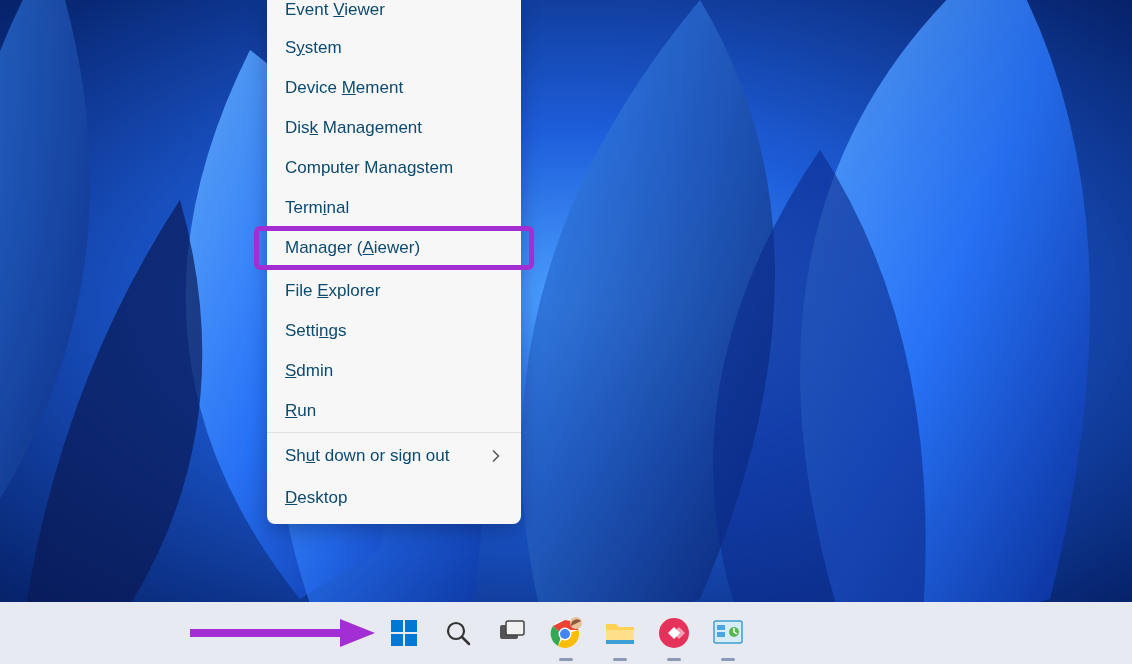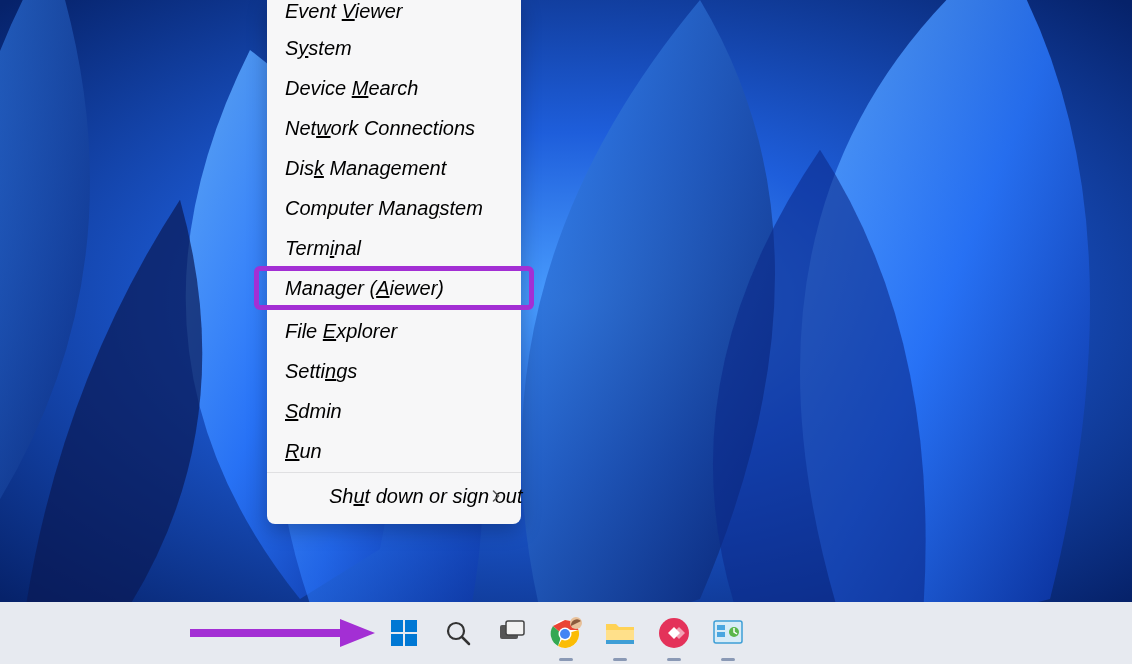--- a/index.html
+++ b/index.html
@@ -31,25 +31,24 @@
     box-shadow: 0 6px 20px rgba(0,0,0,0.25);
     z-index: 10;
     padding-top: 0;
     padding-bottom: 6px;
   }
   .menu-item {
     height: 40px;
     display: flex;
     align-items: center;
     padding: 0 18px;
-    font-size: 20px;
-    color: #000000;
+    font-size: 17px;
+    color: #0c4a6e;
     cursor: default;
     position: relative;
-    font-style: italic;
   }
   .menu-item.first { height: 28px; align-items: flex-start; padding-top: 0; }
   .menu-item .label { white-space: nowrap; }
   .menu-item .u { text-decoration: underline; }
   .menu-separator {
     height: 1px;
     background: #e0e0e2;
     margin: 1px 0;
   }
   .highlight-box {
@@ -141,24 +140,21 @@
 </div>
 
 <div class="context-menu">
   <div class="menu-item first">
     <span class="label"><span>Event </span><span class="u">V</span><span>iewer</span></span>
   </div>
   <div class="menu-item">
     <span class="label"><span>S</span><span class="u">y</span><span>stem</span></span>
   </div>
   <div class="menu-item">
-    <span class="label"><span>Device </span><span class="u">M</span><span>earch</span></span>
-  </div>
-  <div class="menu-item">
-    <span class="label"><span>Net</span><span class="u">w</span><span>ork Connections</span></span>
+    <span class="label"><span>Device </span><span class="u">M</span><span>ement</span></span>
   </div>
   <div class="menu-item">
     <span class="label"><span>Dis</span><span class="u">k</span><span> Management</span></span>
   </div>
   <div class="menu-item">
     <span class="label"><span>Computer Mana</span><span class="u">g</span><span>stem</span></span>
   </div>
   <div class="menu-item">
     <span class="label"><span>Term</span><span class="u">i</span><span>nal</span></span>
   </div>
@@ -173,27 +169,30 @@
   <div class="menu-item">
     <span class="label"><span>Setti</span><span class="u">n</span><span>gs</span></span>
   </div>
   <div class="menu-item">
     <span class="label"><span></span><span class="u">S</span><span>dmin</span></span>
   </div>
   <div class="menu-item">
     <span class="label"><span></span><span class="u">R</span><span>un</span></span>
   </div>
   <div class="menu-separator"></div>
-  <div class="menu-item" style="height:44px;margin-left:44px;">
+  <div class="menu-item" style="height:44px;">
     <span class="label"><span>Sh</span><span class="u">u</span><span>t down or sign out</span></span>
     <span class="submenu-arrow">
       <svg width="9" height="12" viewBox="0 0 8 12">
           <path d="M1 1 L6 6 L1 11" stroke="#555" stroke-width="1.5" fill="none" stroke-linecap="round"></path>
         </svg>
     </span>
+  </div>
+  <div class="menu-item">
+    <span class="label"><span></span><span class="u">D</span><span>esktop</span></span>
   </div>
 </div>
 
 <div class="arrow-annotation">
   <svg width="190" height="36" viewBox="0 0 190 36">
     <line x1="0" y1="16" x2="155" y2="16" stroke="#a32fd4" stroke-width="8"></line>
     <polygon points="150,2 185,16 150,30" fill="#a32fd4"></polygon>
   </svg>
 </div>
 

